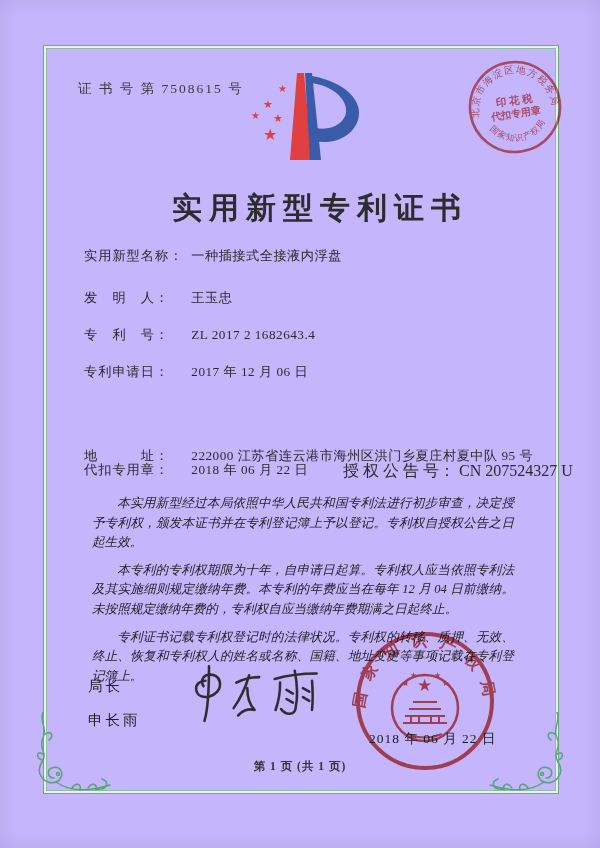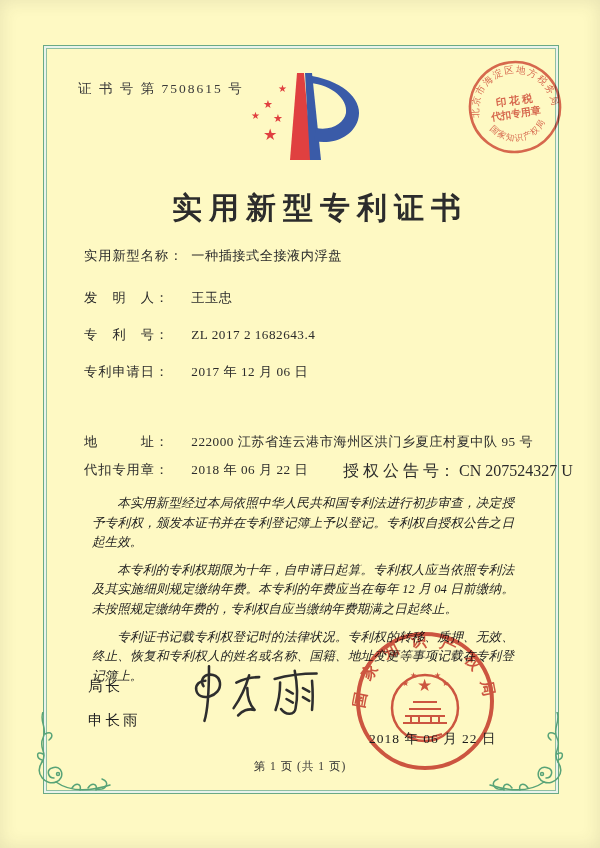--- a/index.html
+++ b/index.html
@@ -1,42 +1,42 @@
 <!DOCTYPE html>
 <html><head>
 <meta charset="utf-8">
 <style>
   html,body{margin:0;padding:0;}
   body{background:#e8e6e0;font-family:"Liberation Serif","DejaVu Serif",serif;}
-  .page{position:relative;width:600px;height:848px;background:#fef9c3;overflow:hidden;
+  .page{position:relative;width:600px;height:848px;background:#c4b5fd;overflow:hidden;
         box-shadow:inset 0 0 18px rgba(60,60,50,.12);}
   
   .frame{position:absolute;left:43px;top:45px;width:514px;height:747px;
          border:1px solid #6aa985;
          box-shadow:inset 0 0 0 2px #e9f3ec, inset 0 0 0 3px #8fbfa2;}
   .cert-no{position:absolute;left:78px;top:80px;font-size:13.5px;letter-spacing:2px;color:#3a3a3a;}
   .title{position:absolute;left:0;right:0;top:168px;text-align:center;font-size:30px;
          font-weight:700;letter-spacing:7px;color:#2c2c2c;padding-left:40px;}
   .field-row{position:absolute;left:84px;font-size:13.2px;color:#2b2b2b;white-space:nowrap;}
   .field-label{display:inline-block;width:84px;letter-spacing:1px;}
   .field-value{margin-left:20px;letter-spacing:.5px;}
-  .r1{top:247px}.r2{top:289px}.r3{top:326px}.r4{top:363px}.r5{top:400px}.r6{top:433px}.r7{top:461px}
+  .r1{top:247px}.r2{top:289px}.r3{top:326px}.r4{top:363px}.r5{top:400px}.r6{top:447px}.r7{top:461px}
   .grant{position:absolute;left:343px;top:461px;font-size:16px;color:#2b2b2b;white-space:nowrap;}
   .paras{position:absolute;left:84px;top:486px;width:438px;font-size:12.6px;line-height:19.6px;
          color:#232323;text-align:justify;font-style:italic;}
   .paras p{margin:8px;text-indent:2em;}
   .director{position:absolute;left:88px;font-size:14.5px;letter-spacing:3px;color:#222;}
   .d1{top:677px}.d2{top:711px}
   .sig{position:absolute;left:178px;top:660px;}
   .tax-stamp{position:absolute;left:466px;top:58px;opacity:.85;mix-blend-mode:multiply;
              transform:rotate(-8deg);}
   .cnipa-seal{position:absolute;left:352px;top:628px;opacity:.9;mix-blend-mode:multiply;}
   .seal-date{position:absolute;left:369px;top:730px;font-size:13.5px;letter-spacing:1px;color:#1d1d1d;}
   .footer{position:absolute;left:0;right:0;top:759px;text-align:center;font-size:11.5px;
-          letter-spacing:1px;color:#333;}
+          letter-spacing:1px;color:#333;font-weight:bold;}
   .orn{position:absolute;top:712px;}
   .orn-left{left:36px;}
   .orn-right{left:484px;transform:scaleX(-1);}
   .logo{position:absolute;left:250px;top:70px;}
 </style>
 </head>
 <body>
 
 <div class="page">
 

